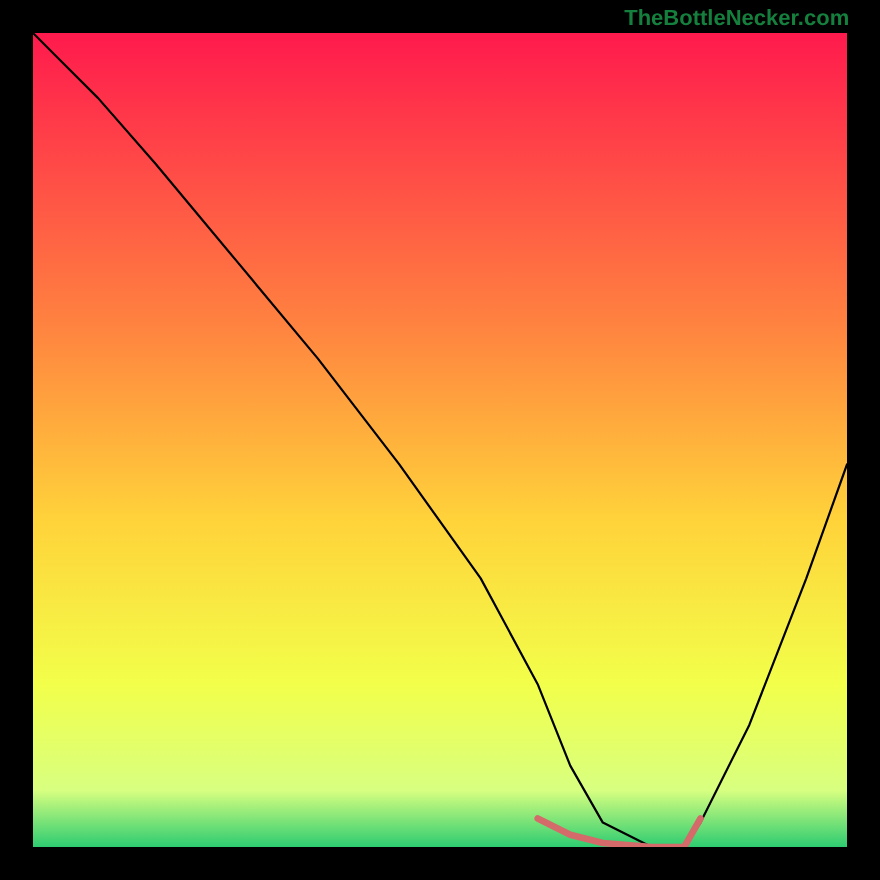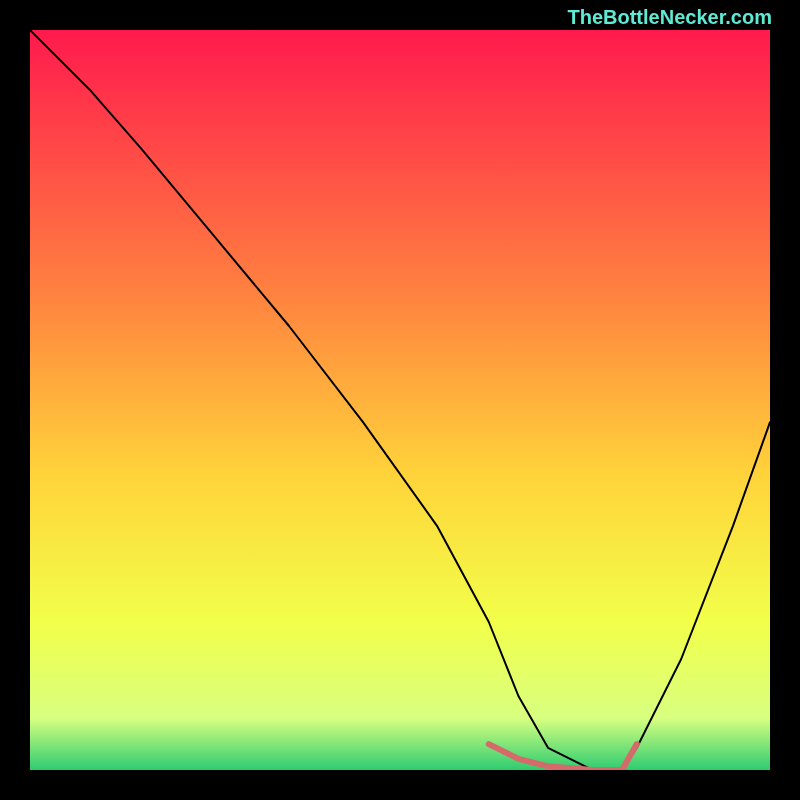--- a/index.html
+++ b/index.html
@@ -8,21 +8,21 @@
     width: 800px;
     height: 800px;
     background: #000;
     font-family: Arial, sans-serif;
     position: relative;
   }
   .watermark {
     position: absolute;
     top: 6px;
     right: 28px;
-    color: #5eead4;
+    color: #15803d;
     font-size: 20px;
     font-weight: bold;
     z-index: 10;
   }
   .chart-container {
     position: absolute;
     top: 30px;
     left: 30px;
     width: 740px;
     height: 740px;

